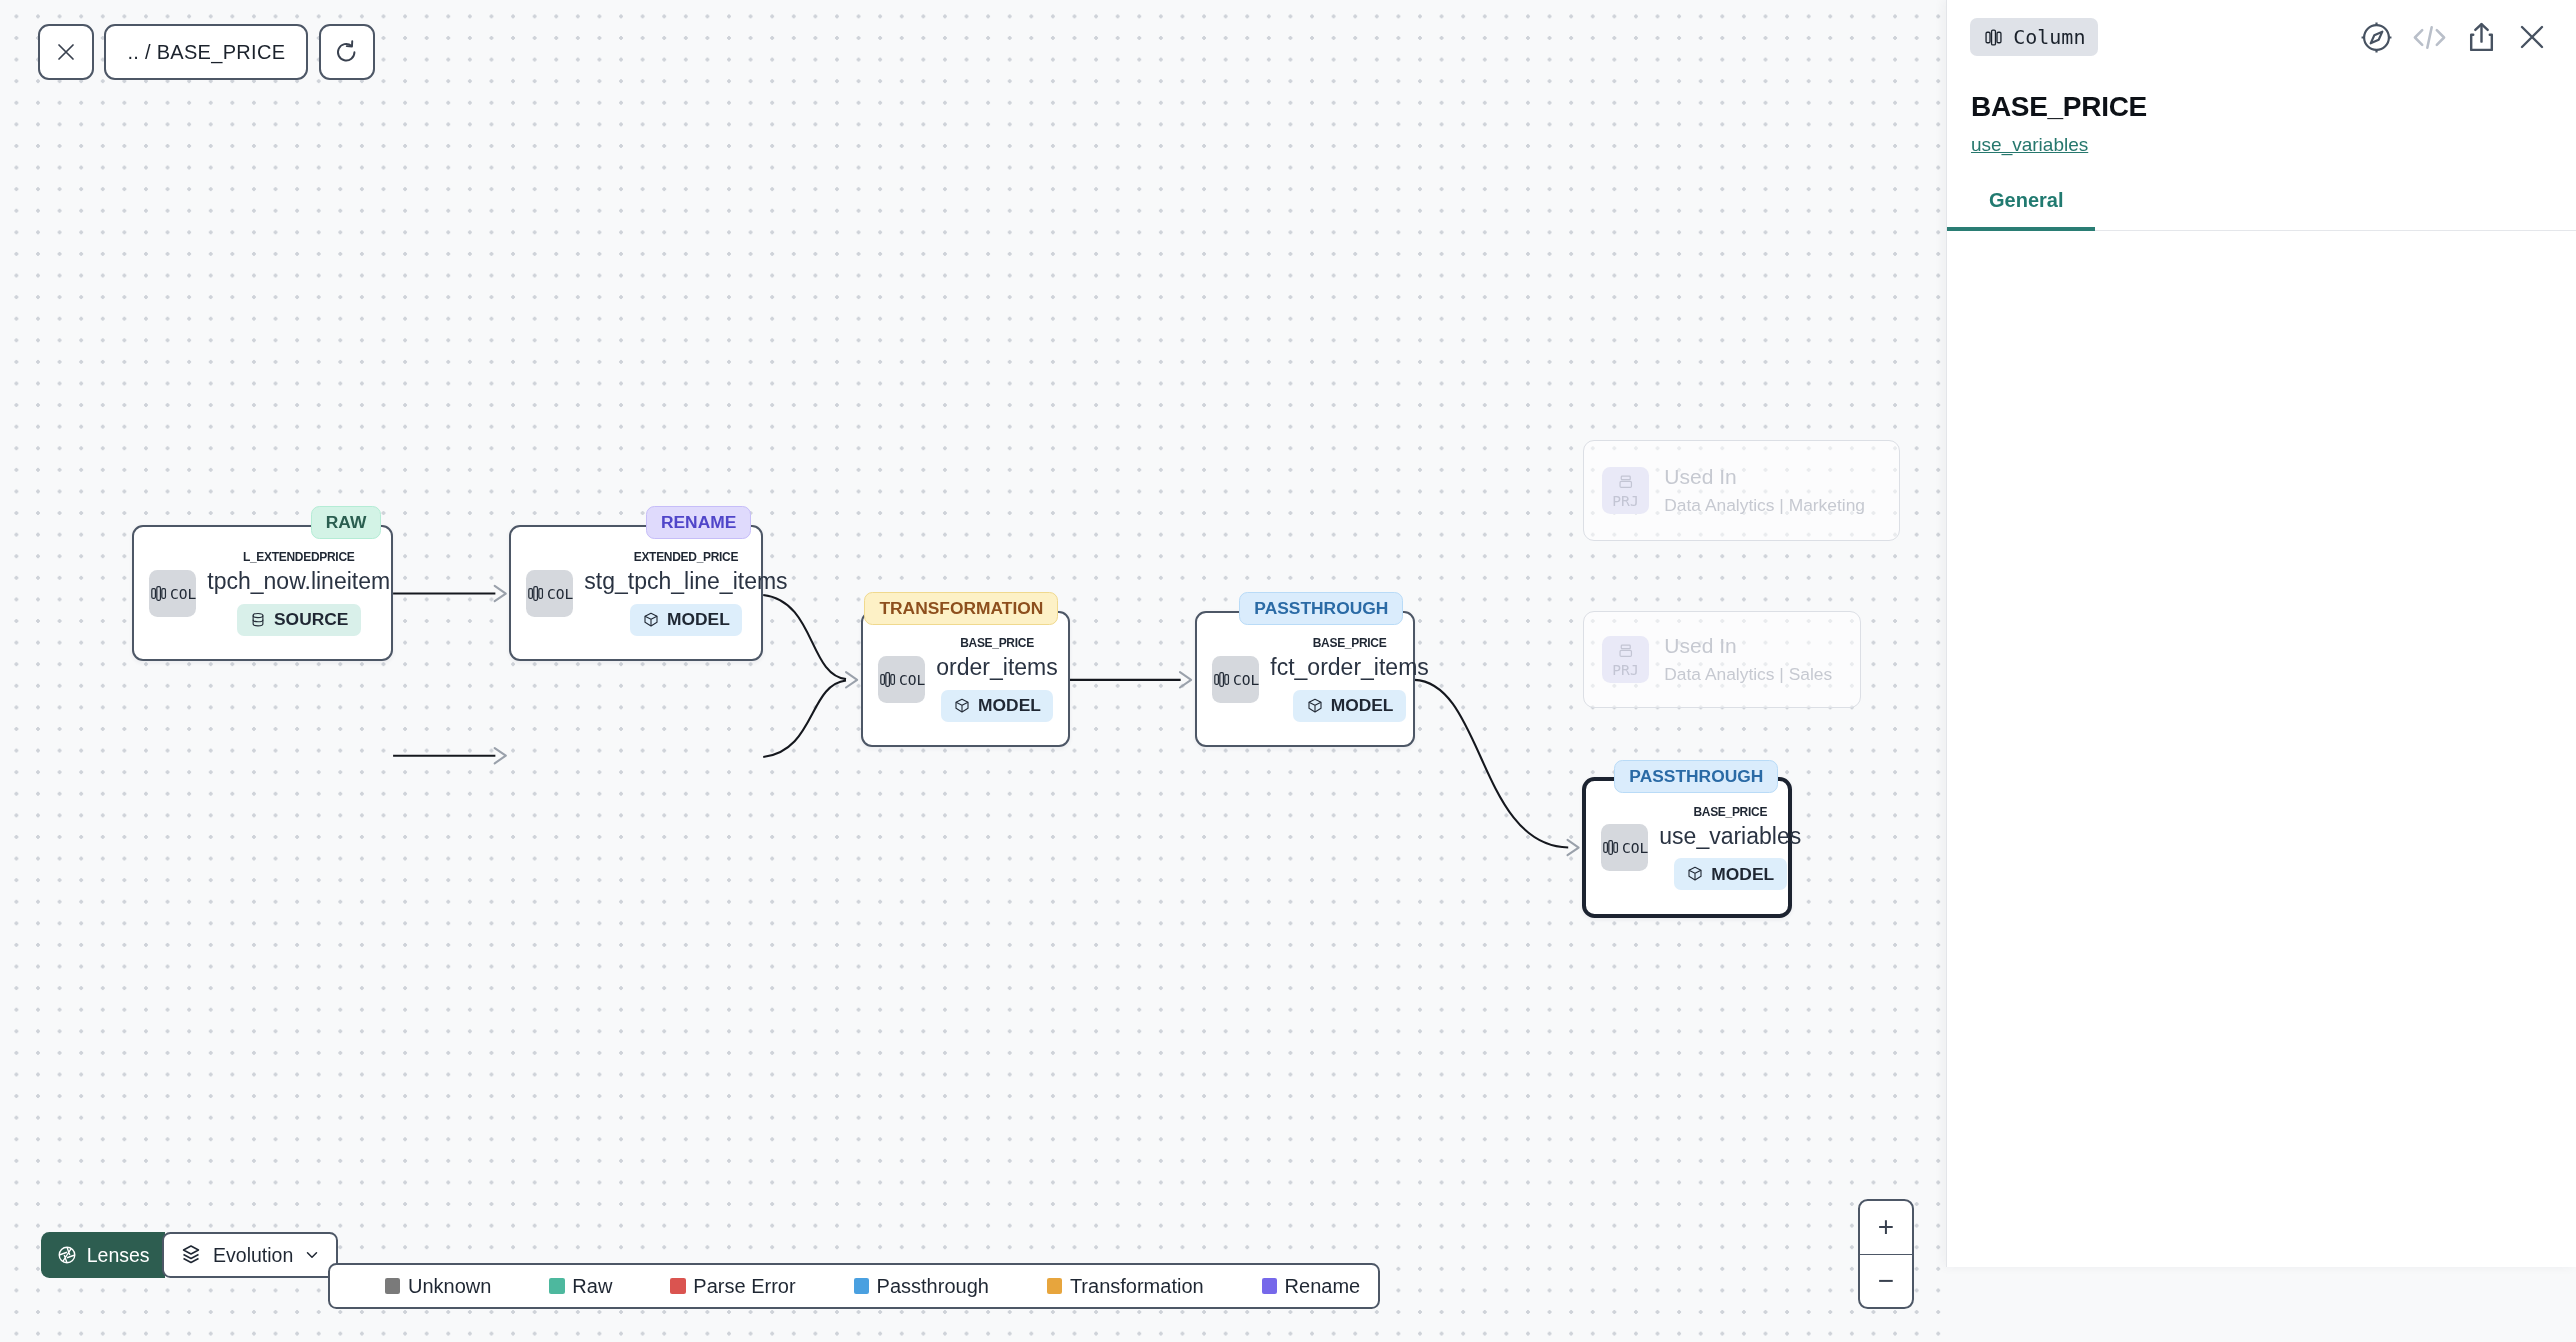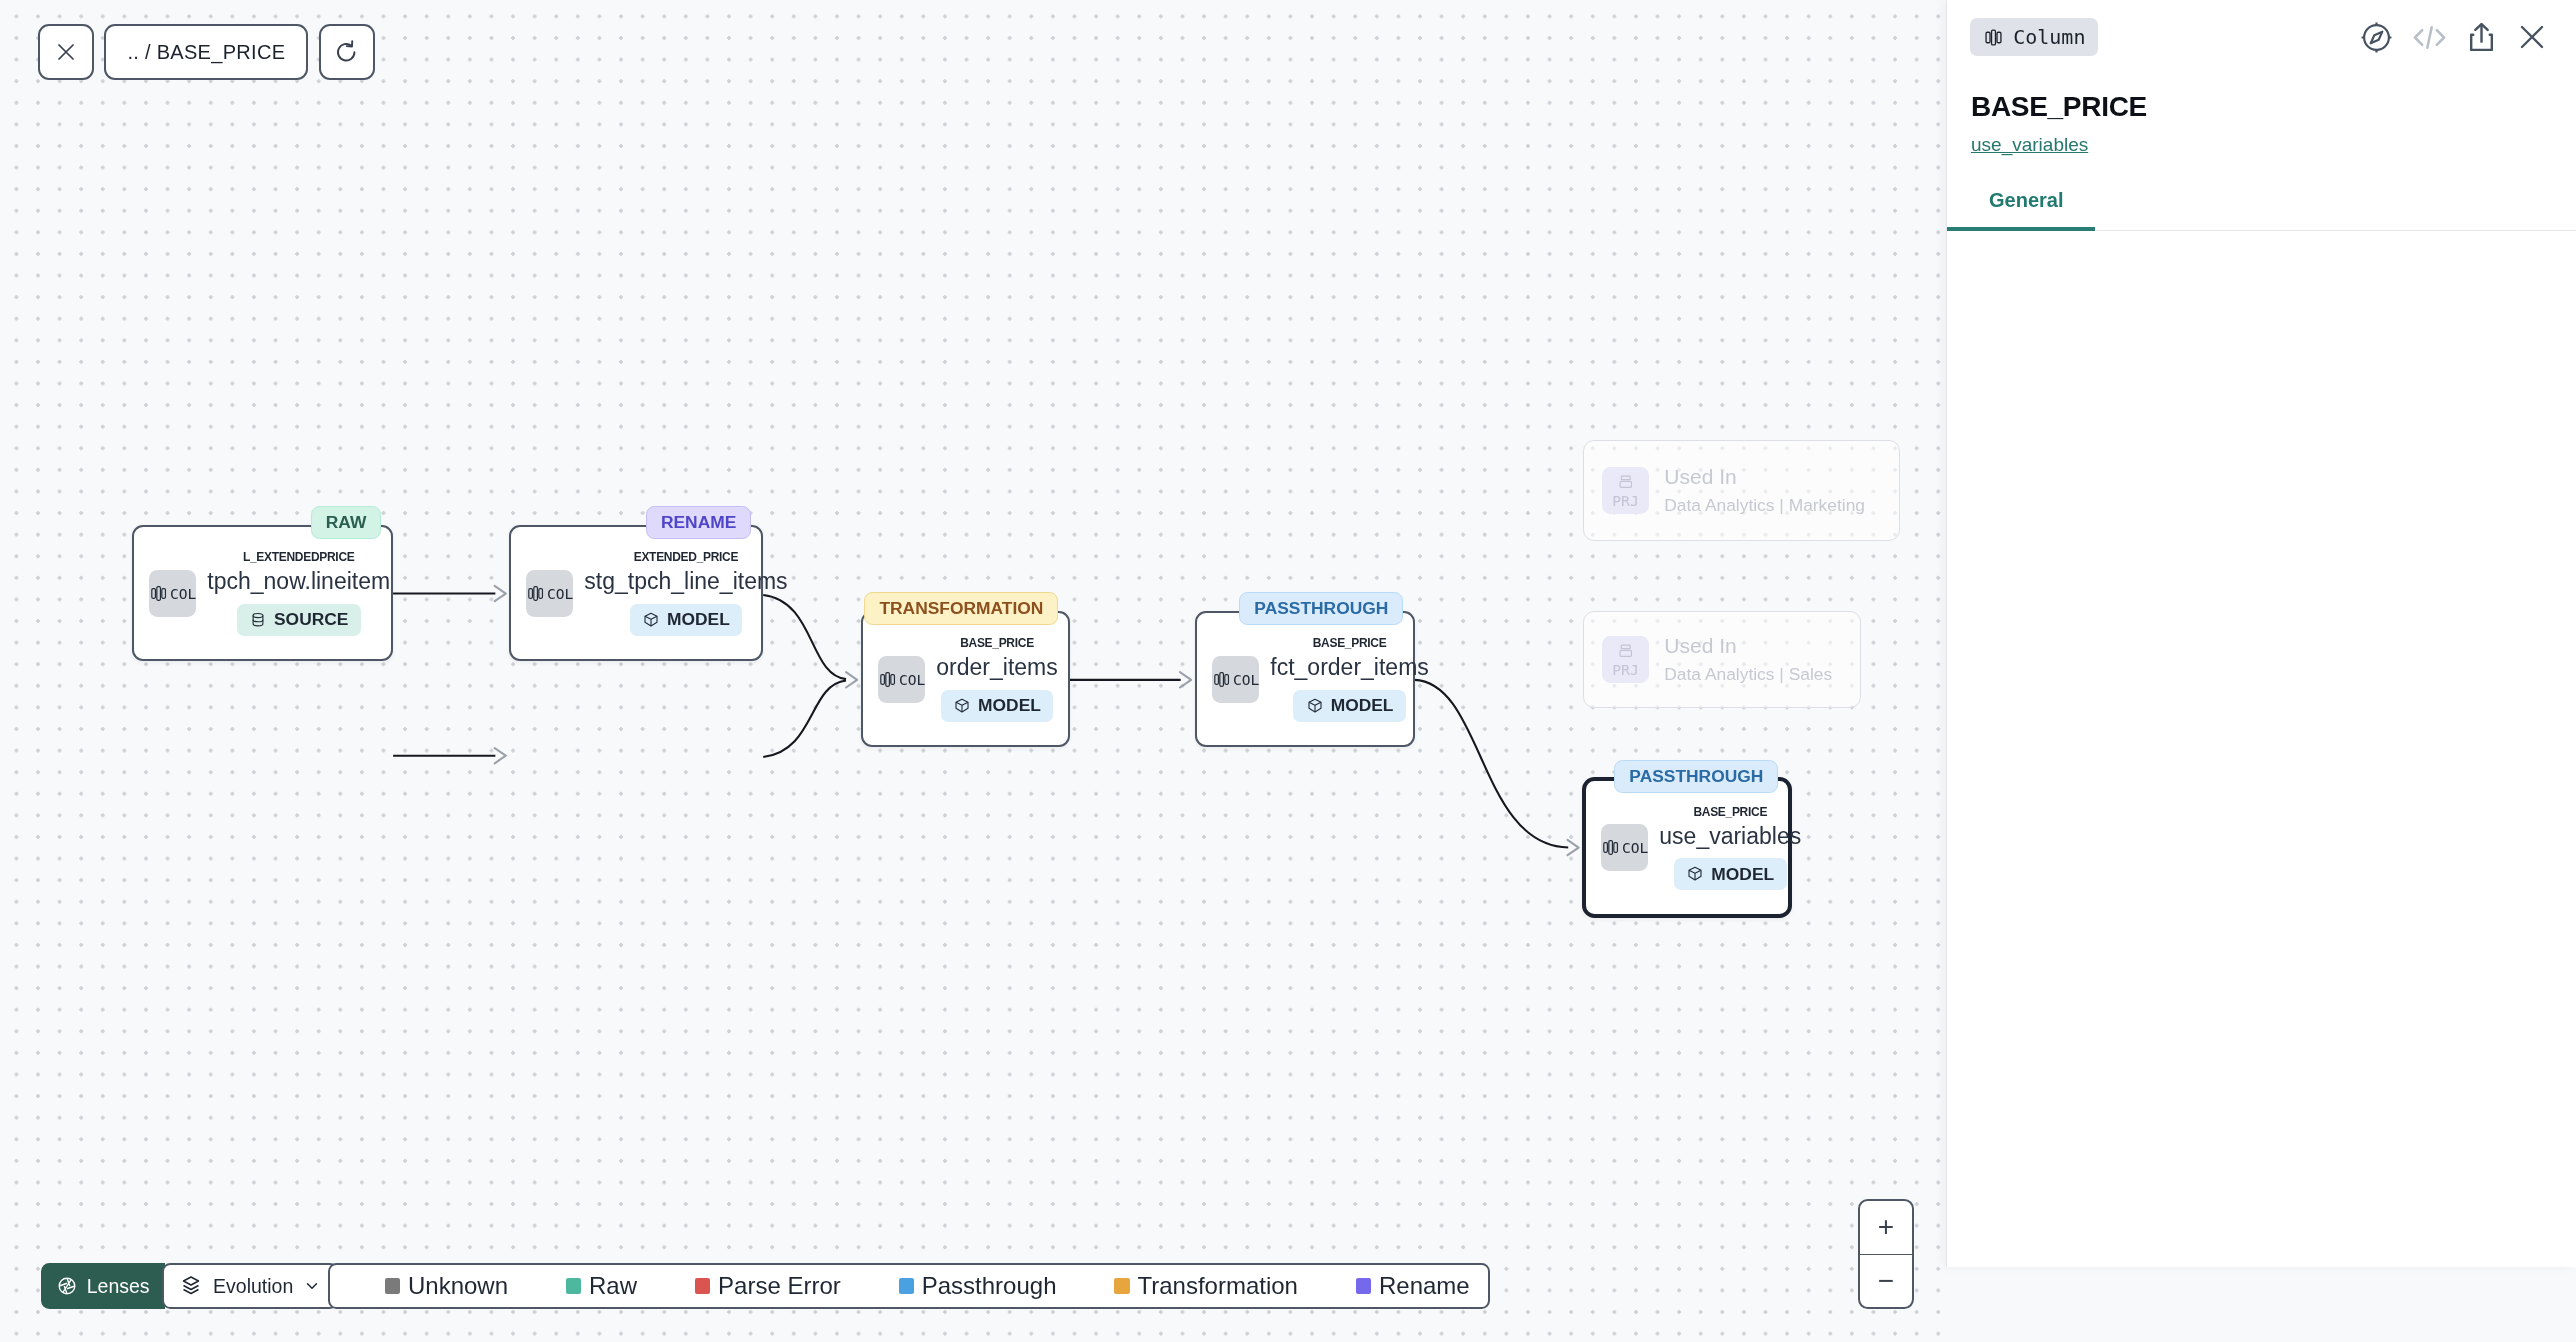--- a/index.html
+++ b/index.html
@@ -45,30 +45,30 @@
   
   .pnode { position:absolute; background:rgba(255,255,255,.55); border:1.4px solid #dcdfe5;
     border-radius:11px; display:flex; align-items:center; gap:15.3px; padding:0 18px; z-index:4; }
   .pbox { width:47px; height:47px; background:#e9e9f7; border-radius:8.4px; flex:0 0 auto;
     display:flex; flex-direction:column; align-items:center; justify-content:center; gap:1.4px; color:#c3c5d4; }
   .pbox .mono { font-family:"DejaVu Sans Mono", monospace; font-size:14.6px; color:#c3c5d4; }
   .plabel { font-size:21px; color:#c6c9d1; }
   .pname { font-size:17.4px; color:#c6c9d1; margin-top:5.6px; white-space:nowrap; }
 
   
-  .bottombar { position:absolute; left:41px; top:1263px; display:flex; align-items:flex-end; z-index:20; }
+  .bottombar { position:absolute; left:41px; top:1232px; display:flex; align-items:flex-end; z-index:20; }
   .lenses { display:flex; align-items:center; gap:8.4px; background:#2d5d50; color:#fff;
     font-size:19.5px; padding:0 15.3px; height:46px; border-radius:8.4px 0 0 8.4px; cursor:pointer; }
   .lensdrop { display:flex; align-items:center; gap:9.7px; background:#fff; border:2.1px solid #4d5766;
     border-radius:8.4px; height:46px; padding:0 15.3px; font-size:19.5px; color:#1f2733;
     margin-left:-2.8px; cursor:pointer; }
   .legendbox { position:absolute; left:328px; top:1263px; height:46px; background:#fff;
     border:2.1px solid #4d5766; border-radius:8.4px; display:flex; align-items:center;
     gap:21px; padding:0 18px; z-index:20; }
-  .litem { display:flex; align-items:center; gap:7.7px; font-size:24px; color:#1f2733; white-space:nowrap;padding-left:37px; }
+  .litem { display:flex; align-items:center; gap:7.7px; font-size:20px; color:#1f2733; white-space:nowrap;padding-left:37px; }
   .swatch { width:15.3px; height:15.3px; border-radius:2.1px; display:inline-block; }
 
   
   .zoomctl { position:absolute; left:1858px; top:1199px; width:56px; height:110px; background:#fff;
     border:2.1px solid #4d5766; border-radius:9.7px; display:flex; flex-direction:column; z-index:20; overflow:hidden; }
   .zbtn { flex:1; display:flex; align-items:center; justify-content:center; font-size:28px;
     color:#39414f; cursor:pointer; }
   .zbtn:first-child { border-bottom:1.4px solid #4d5766; }
 
   

